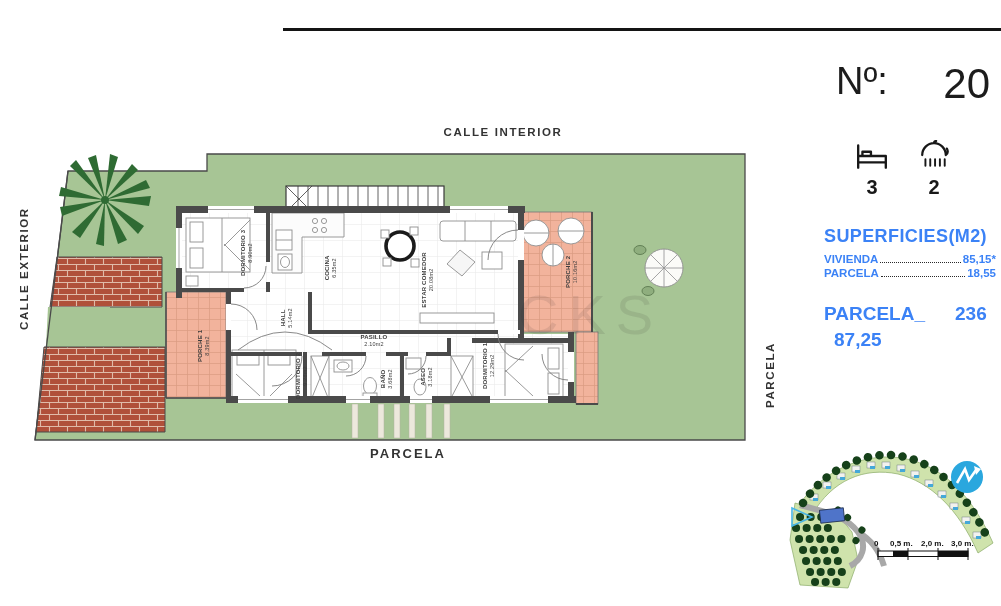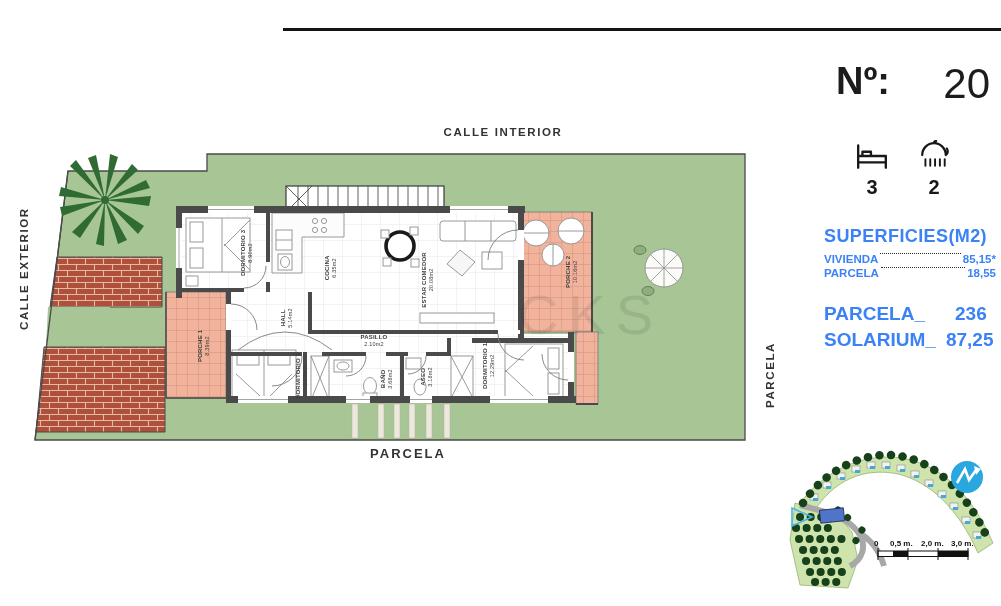--- a/index.html
+++ b/index.html
@@ -18,27 +18,27 @@
       font-size:6px;line-height:1.2;color:#3d3d3d;letter-spacing:.2px;font-weight:600;}
   .rlabel-h{position:absolute;width:70px;text-align:center;font-size:6px;line-height:1.2;
       color:#3d3d3d;letter-spacing:.2px;font-weight:600;}
   .rname,.rarea{display:block;}
   .rarea{font-size:5.5px;font-weight:400;}
   .watermark{position:absolute;left:518px;top:282px;font-size:56px;font-weight:400;
       letter-spacing:10px;color:rgba(40,40,40,0.10);}
   
   .numrow{position:absolute;left:836px;top:60px;width:154px;display:flex;
       justify-content:space-between;align-items:flex-start;color:#1c1c1c;}
-  .numrow .nlab{font-size:38px;font-weight:700;}
+  .numrow .nlab{font-size:38px;font-weight:400;}
   .numrow .nval{font-size:42px;font-weight:500;}
   .iconcol{position:absolute;text-align:center;}
   .iconnum{font-size:20px;font-weight:700;color:#181818;margin-top:2px;}
   .supblock{position:absolute;left:824px;top:226px;width:172px;color:#3b82f6;}
   .suptitle{font-size:18px;font-weight:700;letter-spacing:.4px;margin-bottom:6px;}
-  .suprow{display:flex;align-items:flex-start;font-size:11.5px;font-weight:700;margin:2px 0;}
+  .suprow{display:flex;align-items:flex-end;font-size:11.5px;font-weight:700;margin:2px 0;}
   .leader{flex:1;border-bottom:1.7px dotted #2a2a2a;margin:0 2px 2px 2px;min-width:10px;}
   .totalrow{display:flex;align-items:baseline;font-size:21px;font-weight:700;margin-top:7px;}
   .totalrow .sep{margin:0 13px;}
   .parcrow{display:flex;align-items:baseline;font-size:19px;font-weight:700;margin-top:24px;}
   .parcrow .pval{margin-left:30px;}
   .solrow{display:flex;align-items:baseline;font-size:19px;font-weight:700;margin-top:4px;}
   .solrow .sval{margin-left:10px;}
   
   .scalelab{position:absolute;top:539px;font-size:8px;font-weight:600;color:#111;}
 </style>
@@ -423,21 +423,20 @@
     <div class="suprow">
       <span>PARCELA</span>
       <span class="leader"></span>
       <span>18,55</span>
     </div>
     <div class="parcrow">
       <span>PARCELA_</span>
       <span class="pval">236</span>
     </div>
     <div class="solrow">
-      <span>SOLARIUM_</span>
       <span class="sval">87,25</span>
     </div>
   </div>
 
   <div class="scalelab" style="left:874px;">0</div>
   <div class="scalelab" style="left:890px;">0,5 m.</div>
   <div class="scalelab" style="left:921px;">2,0 m.</div>
   <div class="scalelab" style="left:951px;">3,0 m.</div>
 
 </div>

